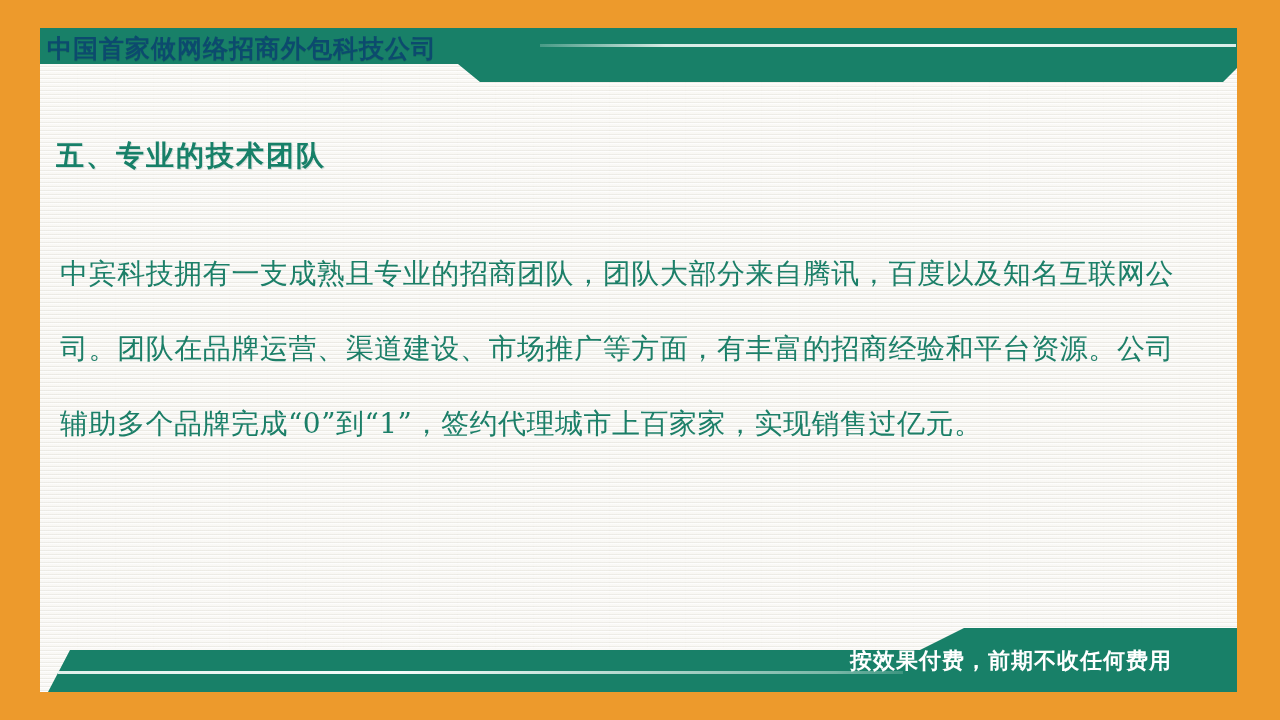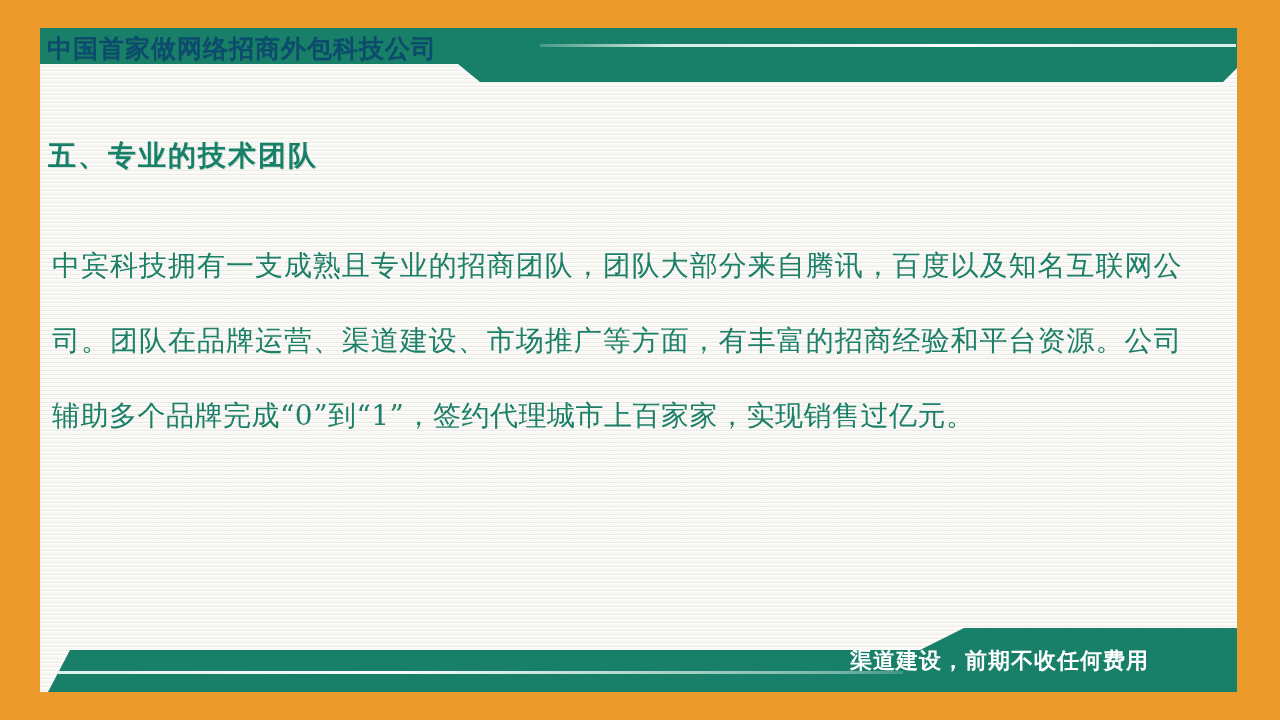--- a/index.html
+++ b/index.html
@@ -56,36 +56,36 @@
   .header-title{
     position:absolute;left:47px;top:33px;
     font-family:"DejaVu Sans","Liberation Sans",sans-serif;
     font-weight:bold;font-size:25px;letter-spacing:1px;
     color:#0c4a6e;line-height:32px;white-space:nowrap;
     text-shadow:0 1px 0 rgba(0,0,0,0.10);
   }
 
   
   .section-heading{
-    position:absolute;left:48px;top:137px;
+    position:absolute;left:56px;top:137px;
     font-family:"DejaVu Sans","Liberation Sans",sans-serif;
     font-weight:bold;font-size:28px;letter-spacing:2px;
     color:#178068;white-space:nowrap;
     text-shadow:1px 1px 0 rgba(215,222,218,0.95);
   }
 
   
   .body-copy{
     position:absolute;left:52px;top:228px;width:1130px;
     font-family:"DejaVu Serif","Liberation Serif",serif;
     font-size:28px;color:#1C7F68;
     line-height:75px;letter-spacing:0.5px;
     text-align:justify;text-justify:inter-character;
   }
-  .body-copy p{margin:0;}
+  .body-copy p{margin:8px;}
   .footer-shape{
     position:absolute;left:40px;top:628px;width:1197px;height:64px;
     background:#188068;
     clip-path:polygon(
       924px 0,
       1197px 0,
       1197px 64px,
       8px 64px,
       30px 22px,
       880px 22px);
@@ -117,15 +117,15 @@
   <div class="header-title">中国首家做网络招商外包科技公司</div>
 
   <div class="section-heading">五、专业的技术团队</div>
 
   <div class="body-copy">
     <p>中宾科技拥有一支成熟且专业的招商团队，团队大部分来自腾讯，百度以及知名互联网公司。团队在品牌运营、渠道建设、市场推广等方面，有丰富的招商经验和平台资源。公司辅助多个品牌完成“0”到“1”，签约代理城市上百家家，实现销售过亿元。</p>
   </div>
 
   <div class="footer-shape"></div>
   <div class="footer-hairline"></div>
-  <div class="footer-text">渠道建设，前期不收任何费用</div>
+  <div class="footer-text">按效果付费，前期不收任何费用</div>
 
 </div>
 
 </body></html>

